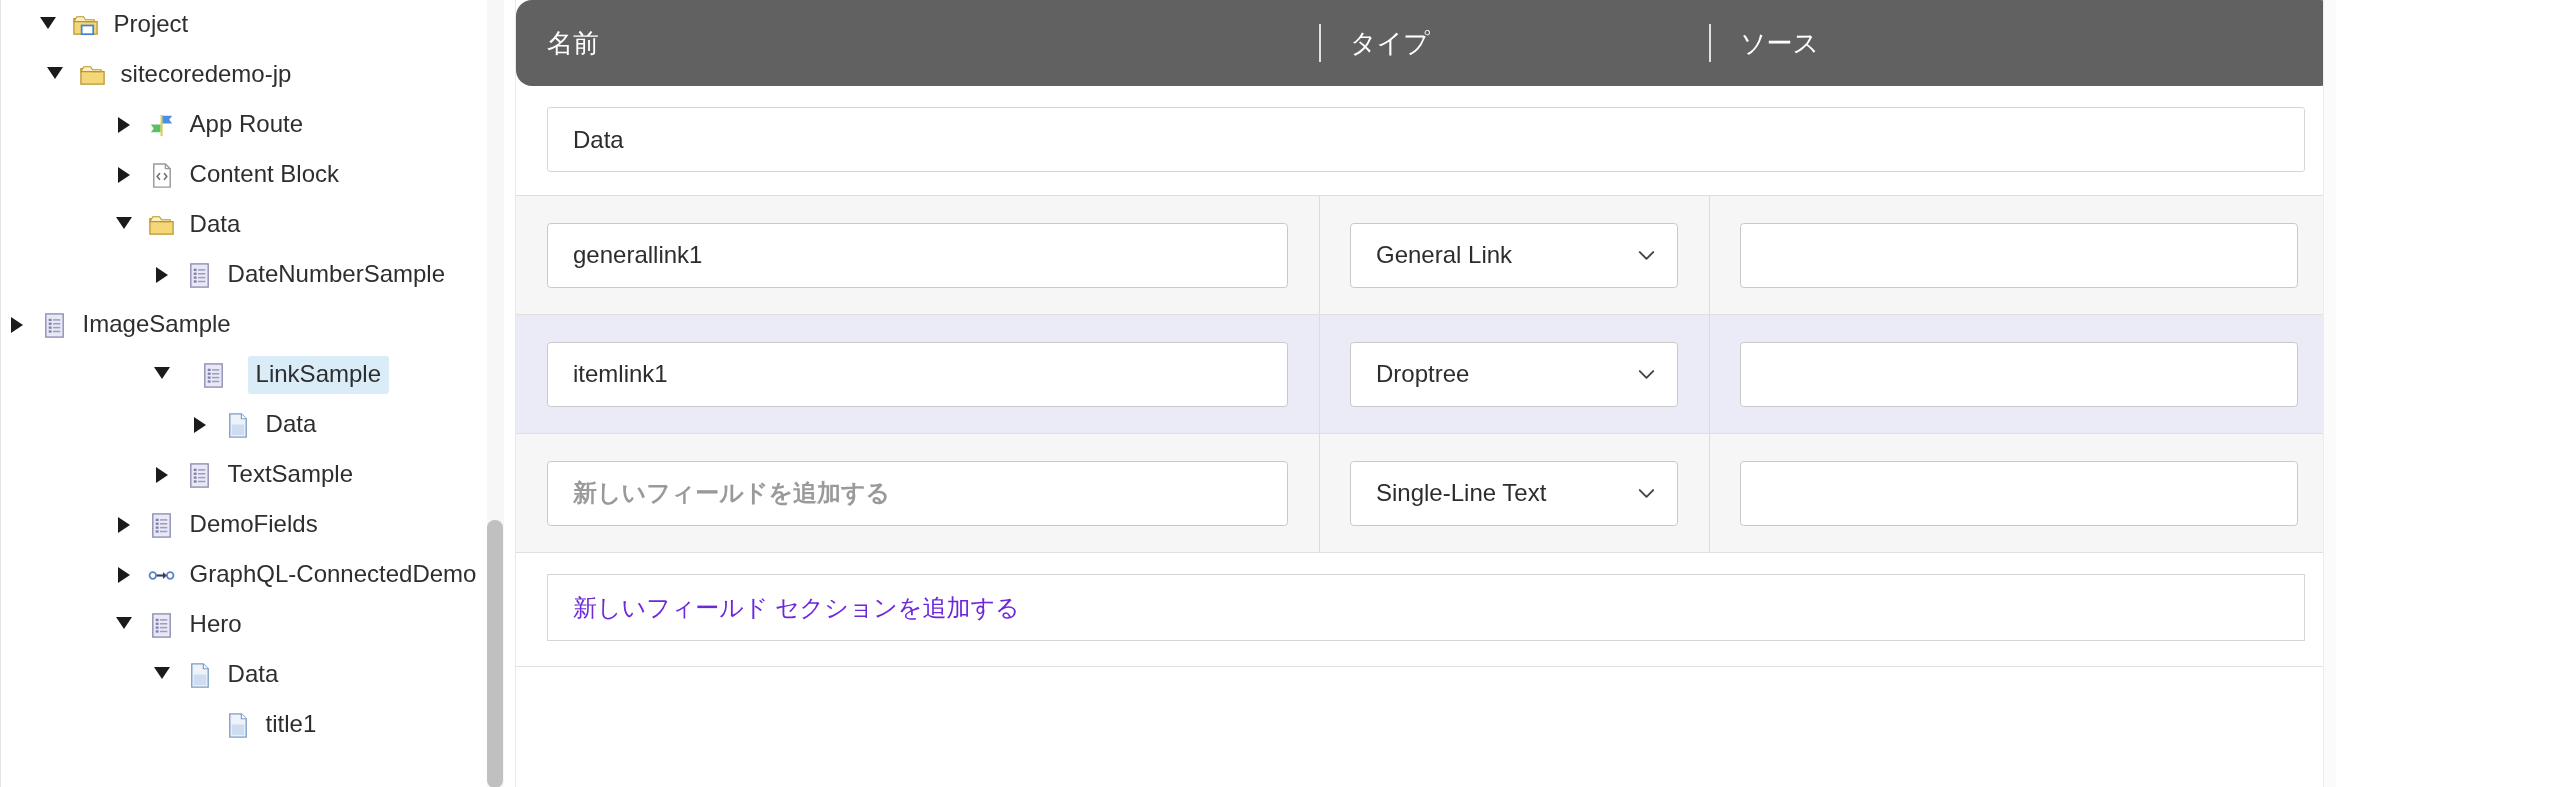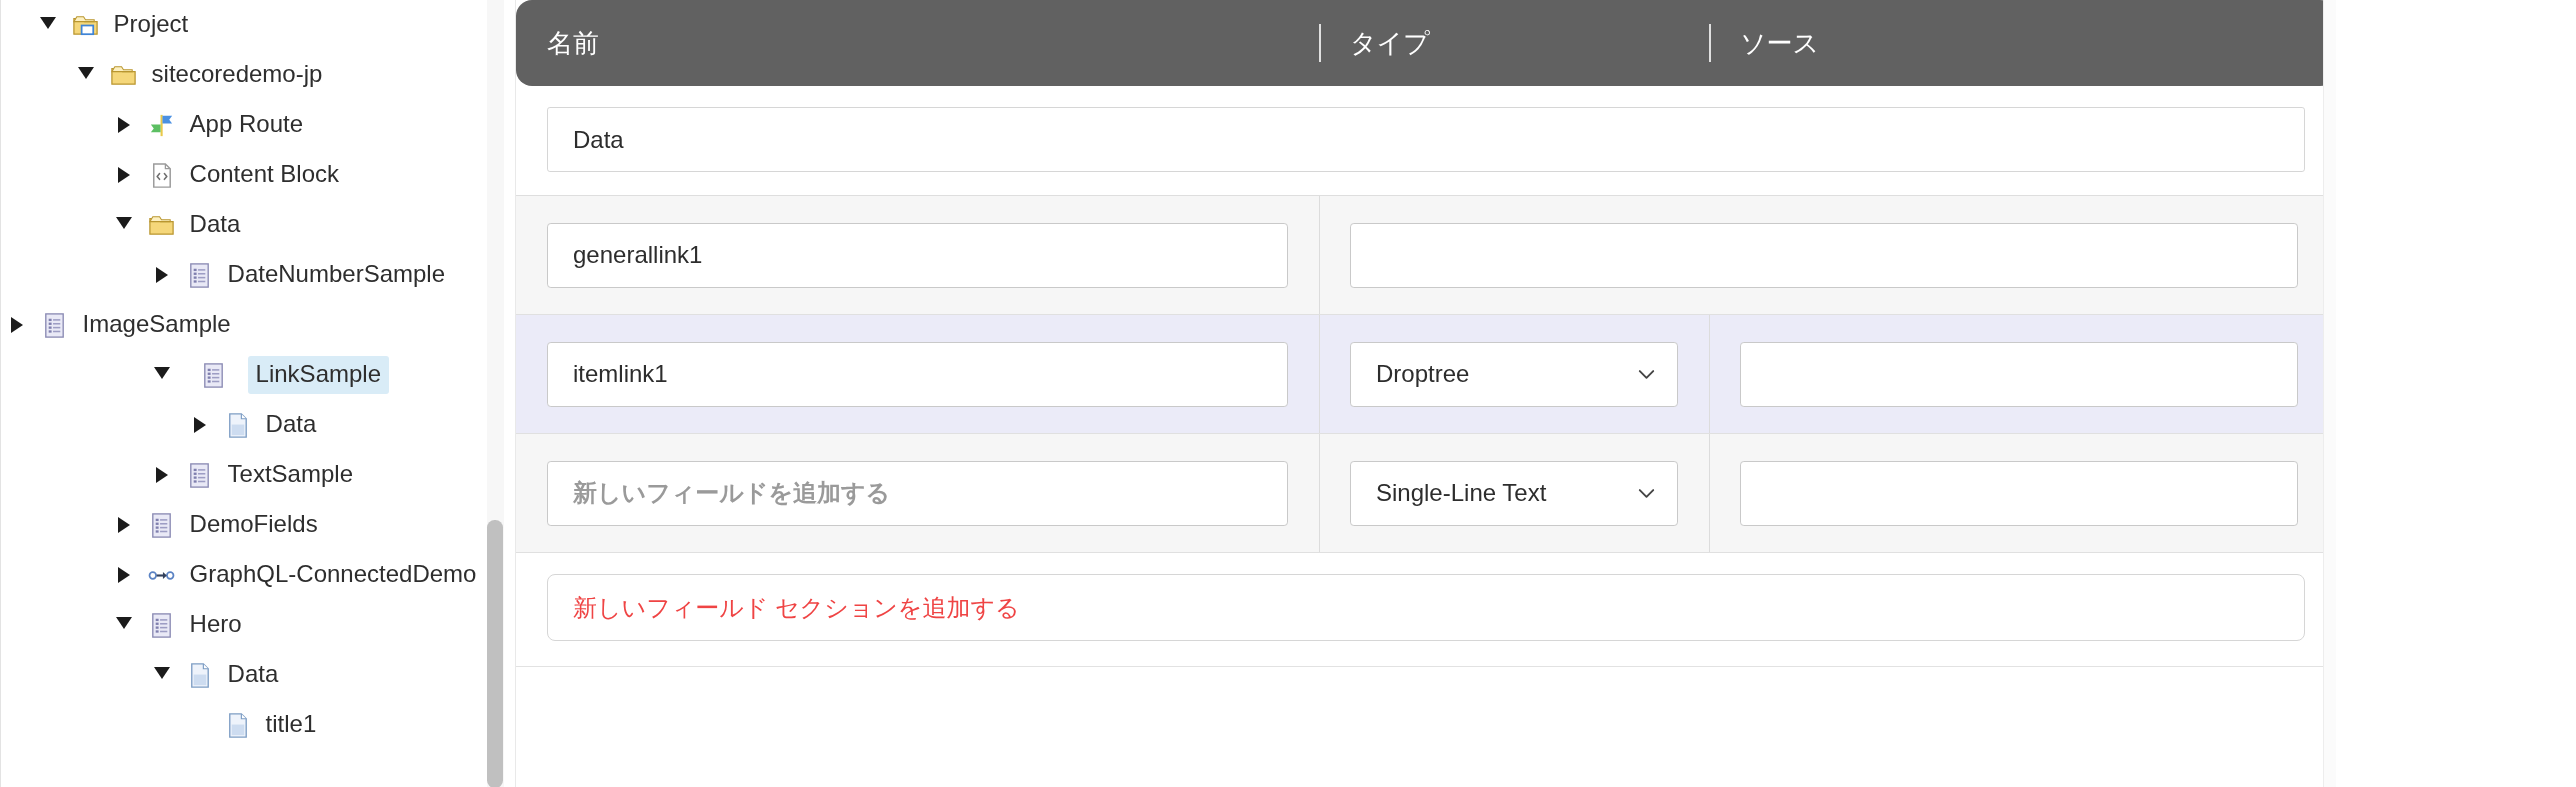--- a/index.html
+++ b/index.html
@@ -158,25 +158,25 @@
     width: 23px; height: 23px;
   }
 
   .add-section-block {
     background: #ffffff;
     padding: 21px 31px 25px 31px;
     border-bottom: 1px solid #e2e2e2;
   }
   .add-section-input {
     width: 100%; height: 67px;
-    border: 1px solid #d6d6d6; border-radius: 8px;
+    border: 1px solid #d6d6d6; border-radius: 0;
     background: #ffffff;
     display: flex; align-items: center;
     padding-left: 25px;
-    font-size: 24px; color: #ef4444;
+    font-size: 24px; color: #6d28d9;
   }
   .filler { flex: 1 1 auto; background: #ffffff; }
 
   
   .content-sb-track {
     position: absolute; right: 0; top: 0;
     width: 13.4px; height: 787px; background: #fbfbfb;
     border-left: 1px solid #ededed;
   }
 </style>
@@ -191,21 +191,21 @@
           <span class="twisty expanded"></span>
           <span class="ic">
             <svg width="29" height="29" viewBox="0 0 30 30">
               <path d="M3 8 L3 24 L27 24 L27 11 L14 11 L12 8 Z" fill="#f5d77a" stroke="#b99630" stroke-width="1.3"></path>
               <path d="M6 6 L13 6 L15 9 L24 9 L24 11 L3 11 Z" fill="#fdf0c0" stroke="#b99630" stroke-width="1.1"></path>
               <rect x="11" y="15" width="12" height="9" fill="#ffffff" stroke="#3f84d6" stroke-width="1.8"></rect>
             </svg>
           </span>
           <span class="label">Project</span>
         </div>
-        <div class="tree-node" style="padding-left: 69px;">
+        <div class="tree-node" style="padding-left: 38px;">
           <span class="twisty expanded"></span>
           <span class="ic">
             <svg width="29" height="29" viewBox="0 0 30 30">
               <path d="M3 8 L3 24 L27 24 L27 11 L14 11 L12 8 Z" fill="#f5d77a" stroke="#b99630" stroke-width="1.3"></path>
               <path d="M6 6 L13 6 L15 9 L24 9 L24 11 L3 11 Z" fill="#fdf0c0" stroke="#b99630" stroke-width="1.1"></path>
             </svg>
           </span>
           <span class="label">sitecoredemo-jp</span>
         </div>
         <div class="tree-node" style="padding-left: 107px;">
@@ -411,20 +411,28 @@
       <div class="section-input">
         <span>Data</span>
       </div>
     </div>
 
     <div class="rows" id="rows-root">
         <div class="field-row">
           <div class="cell c-name">
             <div class="txt-input">
               <span>generallink1</span>
+            </div>
+          </div>
+          <div class="cell c-type div">
+            <div class="select-box">
+              <span>General Link</span>
+              <svg class="chev" viewBox="0 0 24 24">
+                <path d="M5 9 L12 16 L19 9" fill="none" stroke="#444" stroke-width="2" stroke-linecap="round" stroke-linejoin="round"></path>
+              </svg>
             </div>
           </div>
           <div class="cell c-source div">
             <div class="txt-input">
               <span></span>
             </div>
           </div>
         </div>
         <div class="field-row highlighted">
           <div class="cell c-name">

